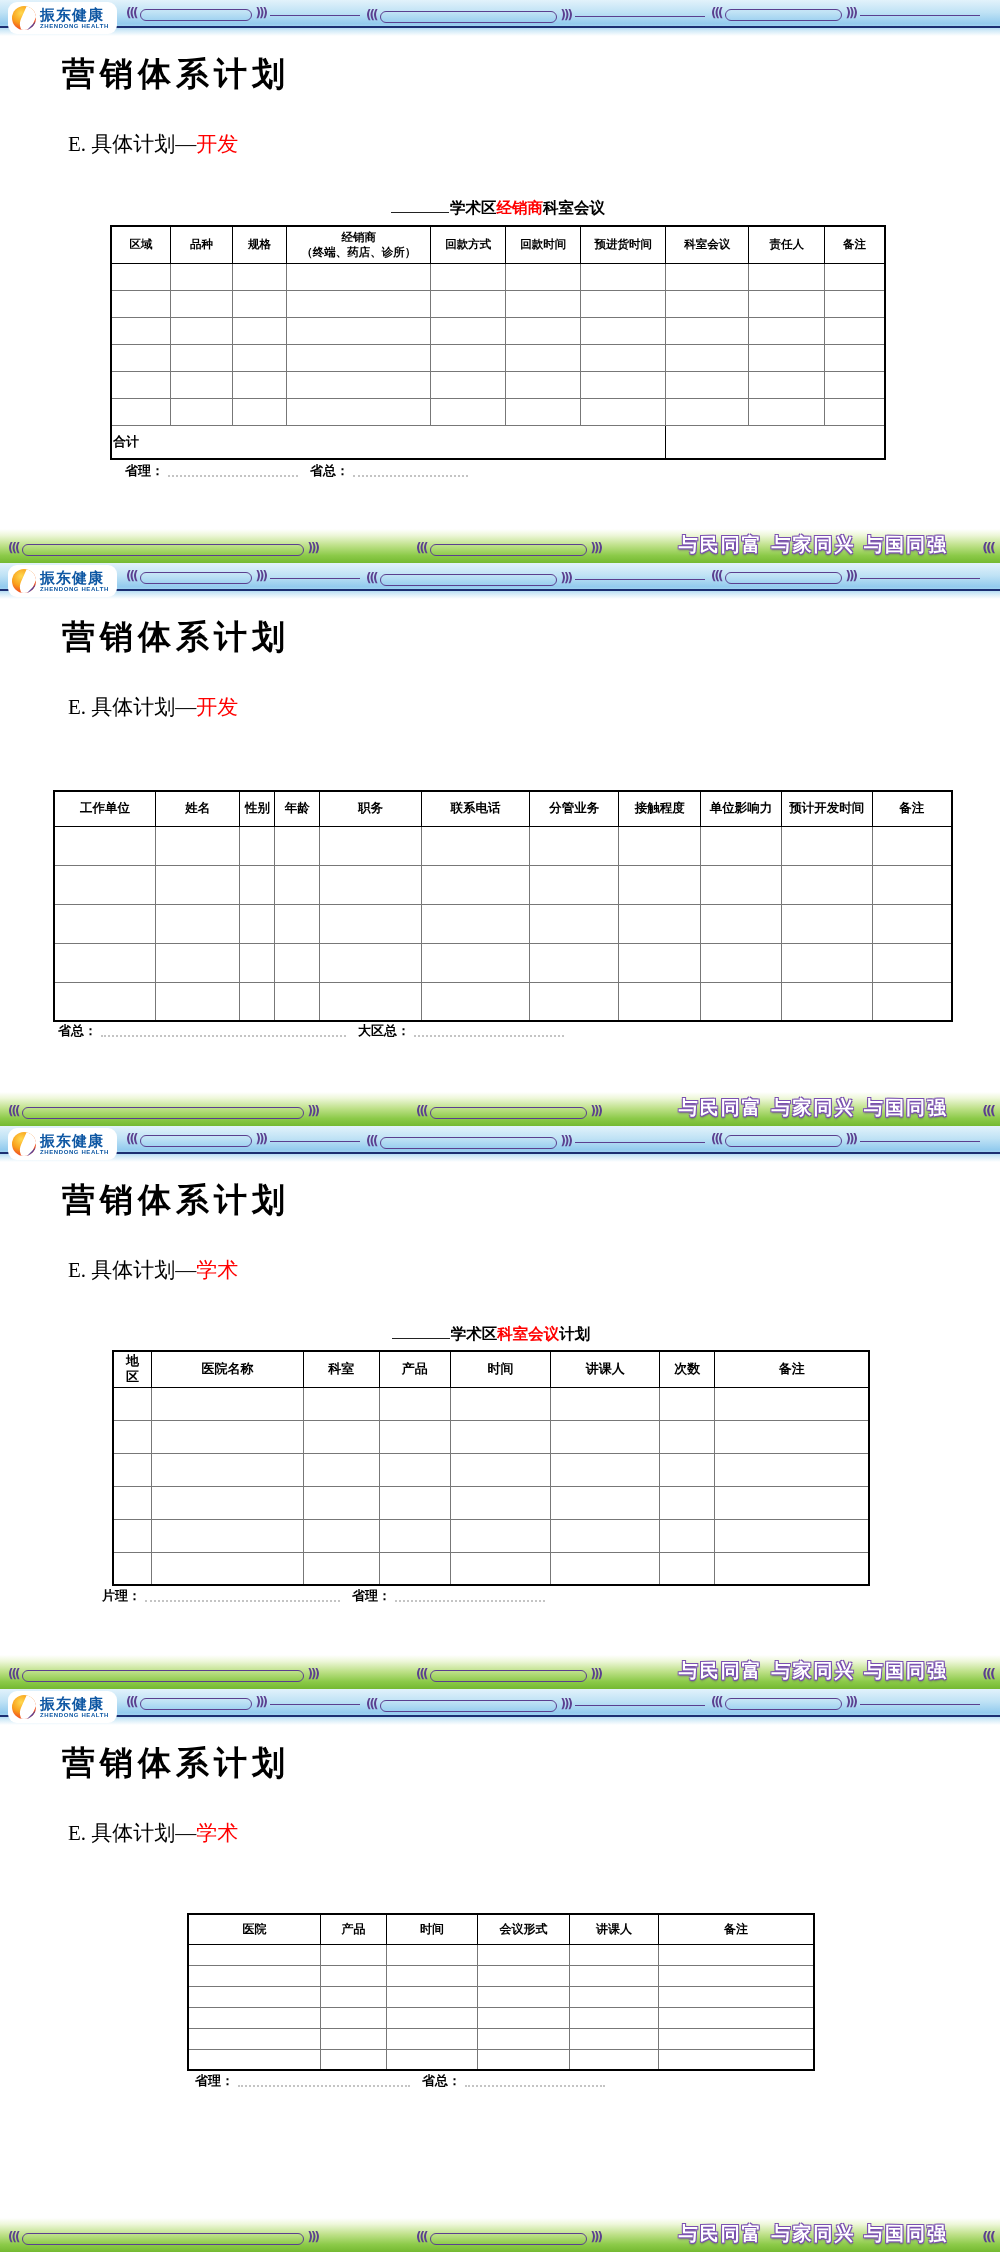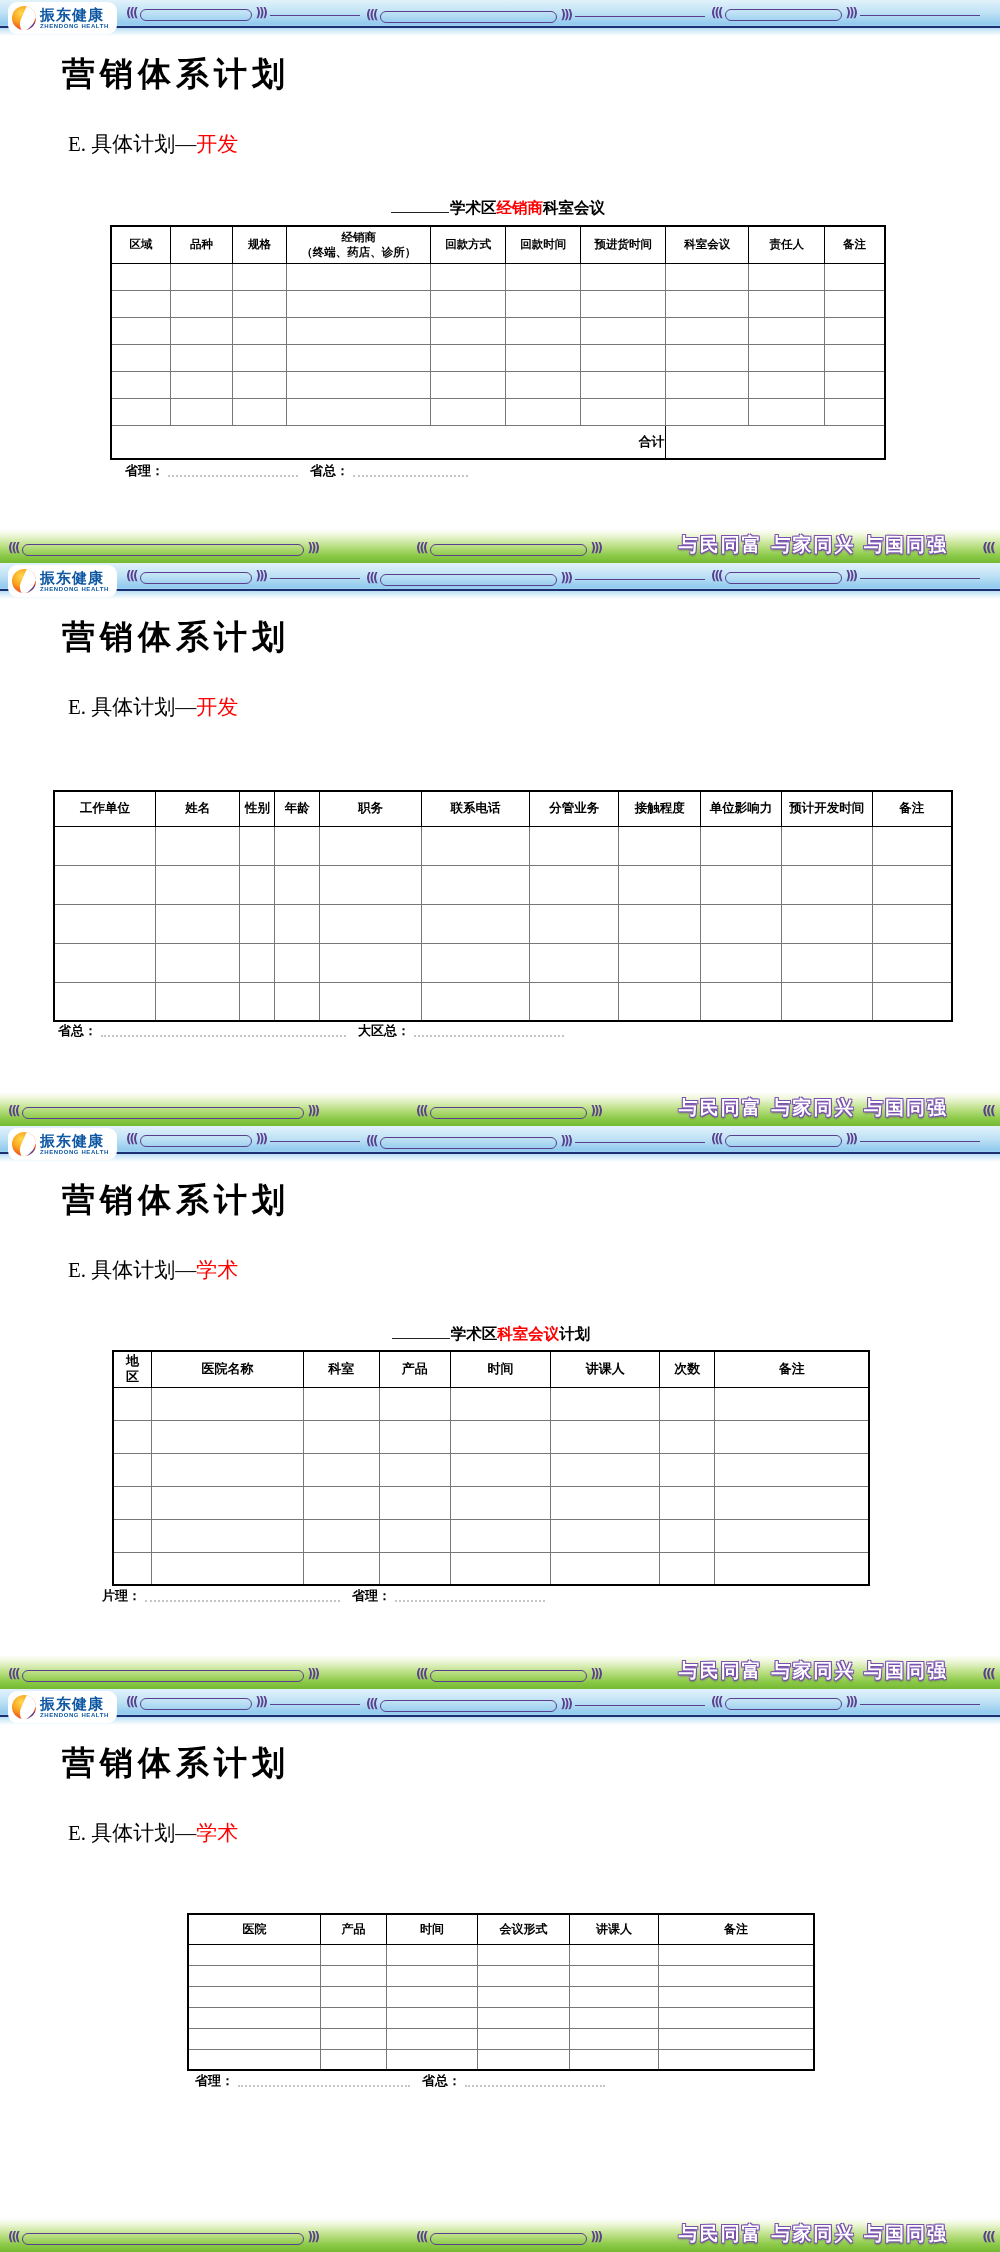--- a/index.html
+++ b/index.html
@@ -35,21 +35,21 @@
     font-family:"Liberation Serif","DejaVu Serif",serif;}
   .red{color:#ff0000;}
   .tbl-title{position:absolute;text-align:center;font-size:15.5px;font-weight:700;color:#000;
     font-family:"Liberation Serif","DejaVu Serif",serif;}
   .blank{display:inline-block;width:58px;height:13px;border-bottom:1.5px solid #222;margin-right:1px;}
   
   table.plan{position:absolute;border-collapse:collapse;table-layout:fixed;background:#fff;border:2px solid #000;}
   table.plan th{border:1px solid #000;font-weight:700;text-align:center;vertical-align:middle;
     white-space:pre-line;padding:0 2px;color:#000;font-family:"Liberation Serif","DejaVu Serif",serif;}
   table.plan td{border:1px solid #777;}
-  table.plan .total-row td{border:1px solid #000;text-align:right;font-weight:700;font-size:13px;
+  table.plan .total-row td{border:1px solid #000;text-align:left;font-weight:700;font-size:13px;
     font-family:"Liberation Serif","DejaVu Serif",serif;}
   .t1{left:110px;top:225px;width:776px;}  .t1 th{font-size:11.5px;line-height:1.3;}
   .t1 thead tr{height:37px;} .t1 tbody tr{height:27px;} .t1 tr.total-row{height:34px;}
   .t2{left:53px;top:227px;width:900px;}   .t2 th{font-size:12.5px;}
   .t2 thead tr{height:35px;padding-left:20px;} .t2 tbody tr{height:39px;}
   .t3{left:112px;top:224px;width:758px;}  .t3 th{font-size:13px;line-height:1.25;}
   .t3 thead tr{height:36px;} .t3 tbody tr{height:33px;}
   .t4{left:187px;top:224px;width:628px;}  .t4 th{font-size:12px;}
   .t4 thead tr{height:30px;} .t4 tbody tr{height:21px;}
   .tt1{left:110px;top:198px;width:776px;} .tt2{left:53px;top:200px;width:900px;}

